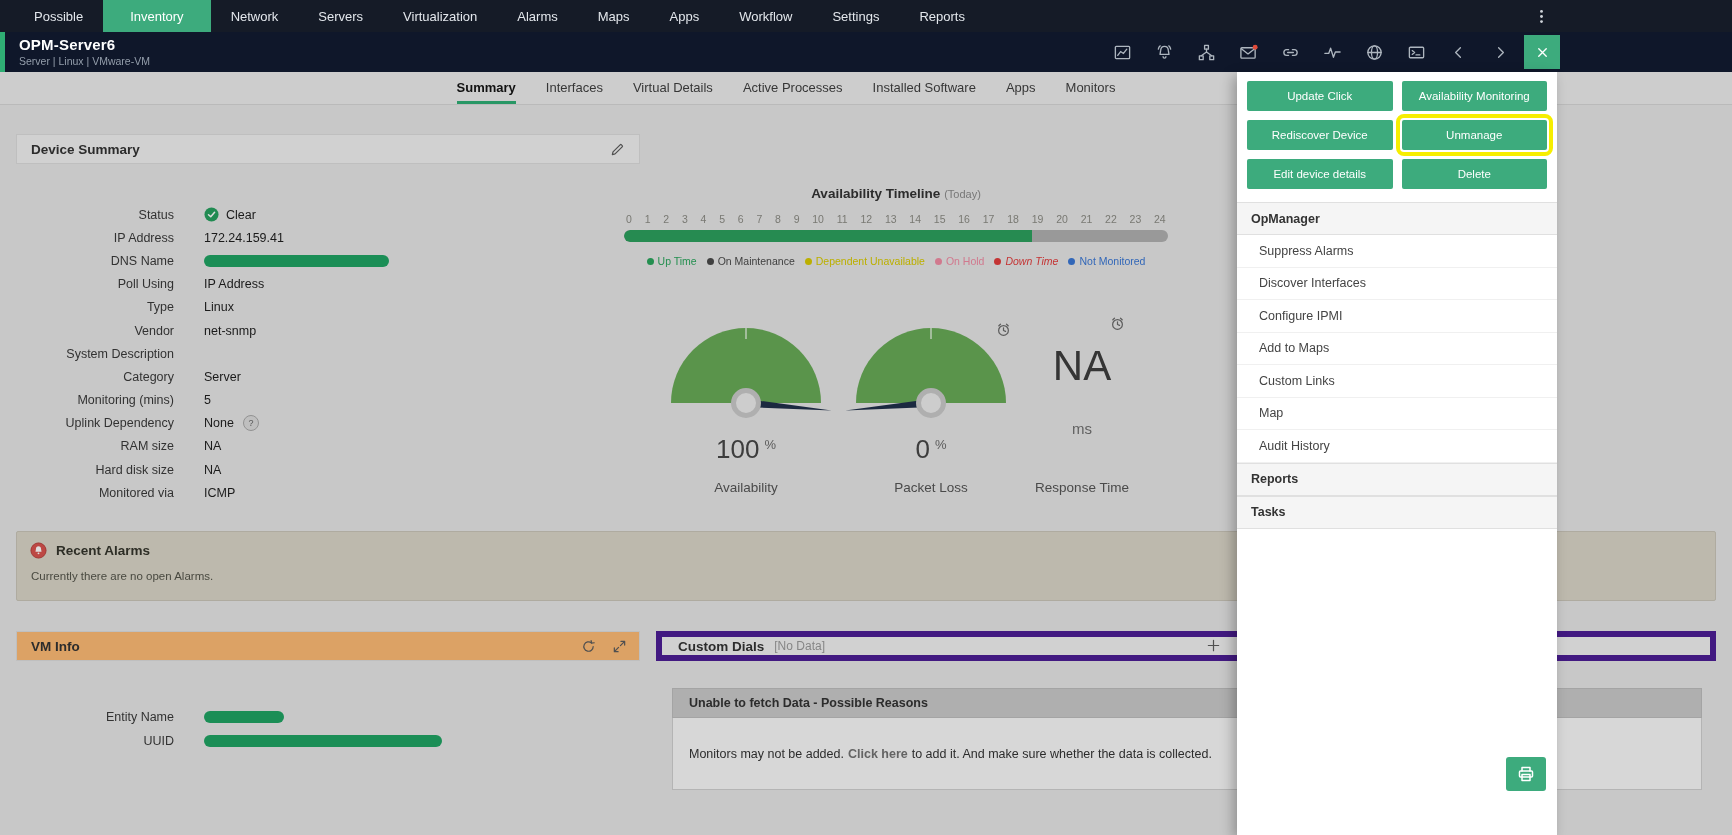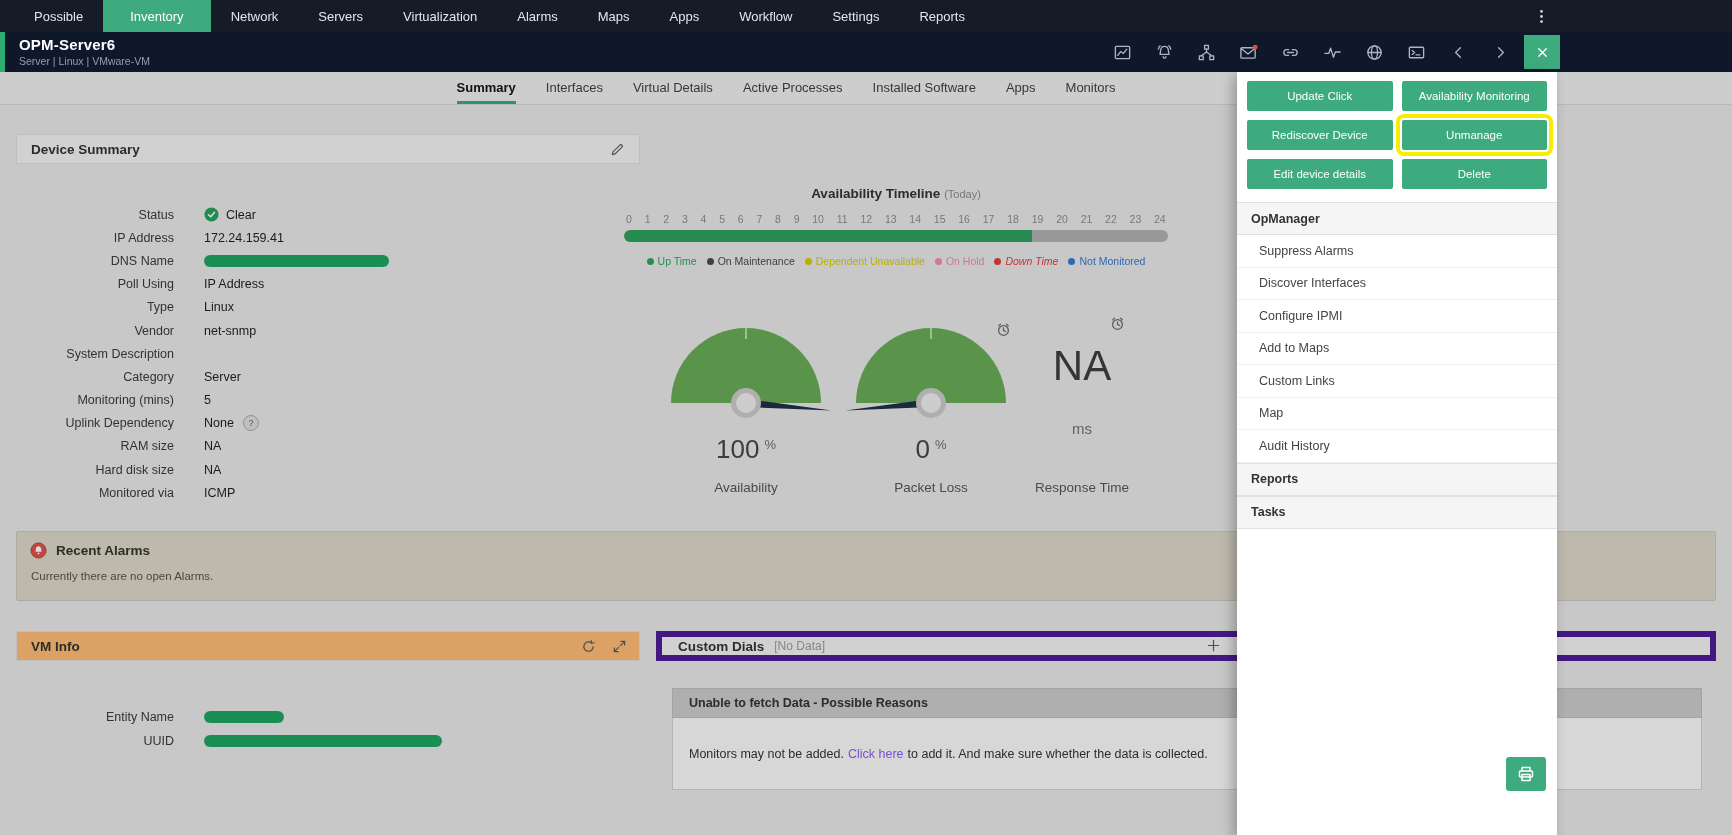--- a/index.html
+++ b/index.html
@@ -86,21 +86,21 @@
   .vm-fields{position:absolute;left:16px;top:705px;}
   .vm-fields .srow{height:24px;}
 
   
   .cd-header{position:absolute;left:656px;top:631px;width:1060px;height:30px;background:#f1f1f1;border:6px solid #4c1d95;box-sizing:border-box;display:flex;align-items:center;padding-left:16px;}
   .cd-badge{font-size:12px;color:#9a9a9a;margin-left:10px;}
   .cd-icons{position:absolute;left:1206px;top:638px;display:flex;gap:18px;}
   .cd-error{position:absolute;left:672px;top:688px;width:1030px;}
   .cd-error-head{height:30px;background:#c9c9c9;border:1px solid #bdbdbd;box-sizing:border-box;display:flex;align-items:center;padding-left:16px;font-size:12.5px;font-weight:bold;color:#333;}
   .cd-error-body{height:72px;background:#f7f7f7;border:1px solid #cfcfcf;border-top:none;box-sizing:border-box;display:flex;align-items:center;padding-left:16px;font-size:12.5px;color:#333;}
-  .cd-link{color:#8b5cf6;font-weight:normal;margin:8px 4px;cursor:pointer;}
+  .cd-link{color:#737373;font-weight:bold;margin:8px 4px;cursor:pointer;}
 
   
   .dim-overlay{position:absolute;left:0;top:72px;right:0;bottom:0;background:rgba(0,0,0,0.13);z-index:40;pointer-events:none;}
 
   
   .context-menu{position:absolute;left:1237px;top:72px;width:320px;height:763px;background:#ffffff;box-shadow:-4px 4px 12px rgba(0,0,0,.28);z-index:60;box-sizing:border-box;}
   .menu-buttons{display:grid;grid-template-columns:1fr 1fr;gap:9px;padding:9px 10px;}
   .menu-btn{height:30px;background:#3dab7d;color:#fff;font-size:11.5px;display:flex;align-items:center;justify-content:center;border-radius:2px;cursor:pointer;white-space:nowrap;}
   .menu-btn.hl{outline:4px solid #f6ee00;outline-offset:2px;}
   .menu-section-header{height:31px;display:flex;align-items:center;padding-left:14px;background:#f5f5f5;border-top:1px solid #e0e0e0;border-bottom:1px solid #e0e0e0;font-size:12.5px;font-weight:bold;color:#333;cursor:pointer;}

